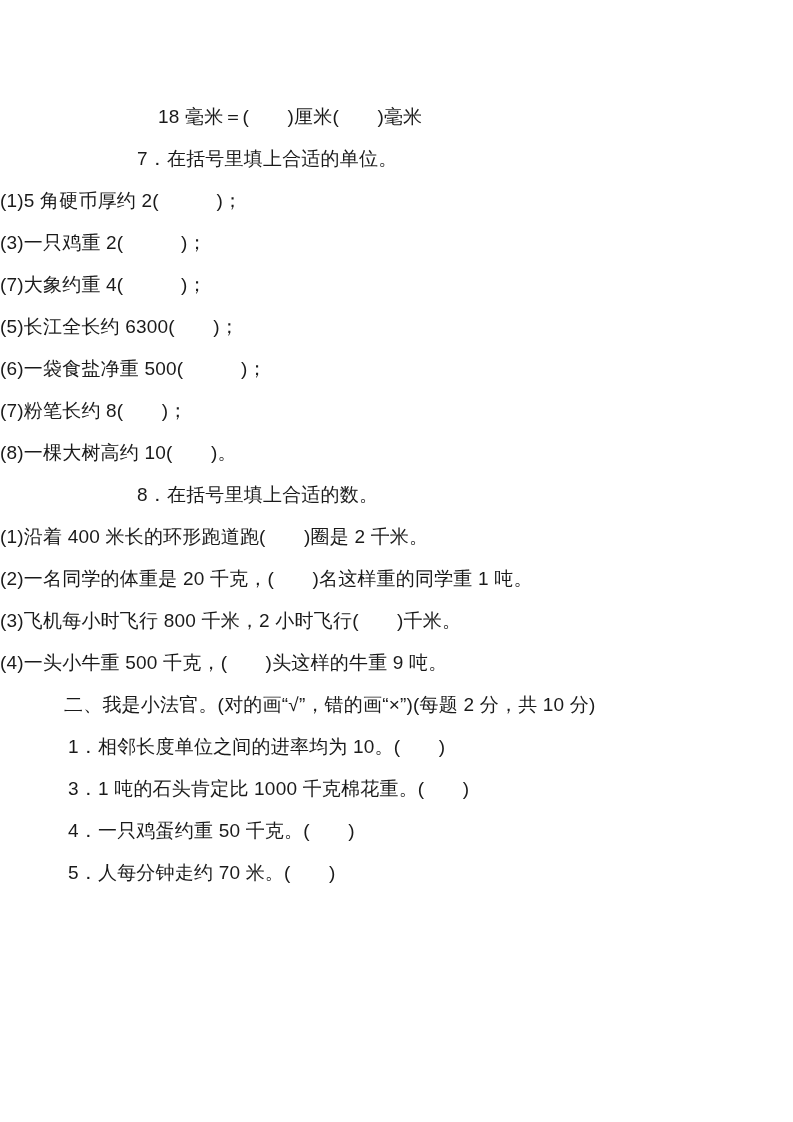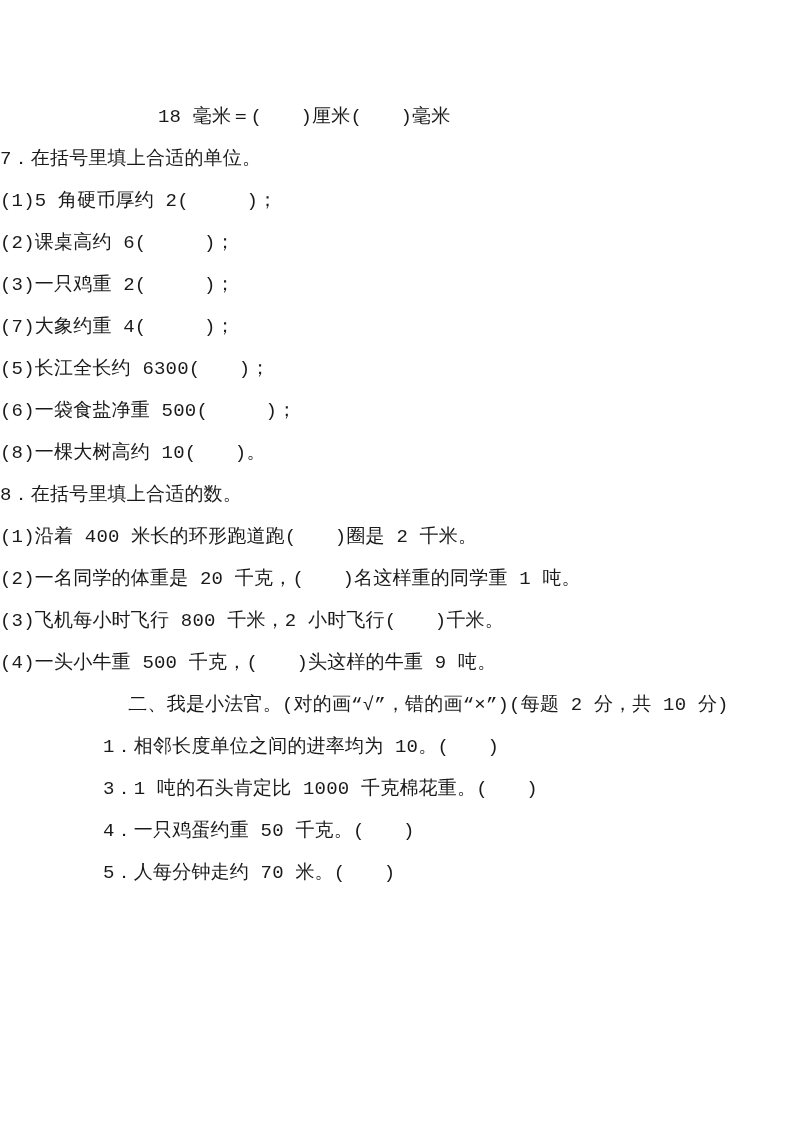--- a/index.html
+++ b/index.html
@@ -10,57 +10,57 @@
     width: 793px;
     height: 1122px;
     background: #ffffff;
     overflow: hidden;
   }
   .sheet {
     position: relative;
     width: 793px;
     height: 1060px;
     background: #ffffff;
-    font-family: Liberation Mono, monospace;
+    font-family: Liberation Sans, sans-serif;
     color: #1a1a1a;
   }
   .doc {
     position: absolute;
     top: 96px;
     left: 0;
     width: 793px;
   }
   .line {
     margin: 0;
     height: 42px;
     line-height: 42px;
     font-size: 19px;
     white-space: pre;
     letter-spacing: 0.2px;
   }
   
   .continuation { padding-left: 158px; }
-  .question     { }
+  .question     { padding-left: 137px; }
   .subitem      { }
-  .section      { padding-left: 64px; text-align: center; }
-  .judge        { padding-left: 103px; }
+  .section      { padding-left: 64px; }
+  .judge        { padding-left: 68px; }
 </style>
 </head>
 <body style="background: rgb(255, 255, 255);">
 
 <main class="sheet" style="color: rgb(26, 26, 26);">
   <div class="doc">
       <p class="line continuation">18 毫米＝(　　)厘米(　　)毫米</p>
       <p class="line question">7．在括号里填上合适的单位。</p>
       <p class="line subitem">(1)5 角硬币厚约 2(　　　)；</p>
-      <p class="line subitem">(2)课桌高约 6(　　　)；</p>
       <p class="line subitem">(3)一只鸡重 2(　　　)；</p>
       <p class="line subitem">(7)大象约重 4(　　　)；</p>
       <p class="line subitem">(5)长江全长约 6300(　　)；</p>
       <p class="line subitem">(6)一袋食盐净重 500(　　　)；</p>
+      <p class="line subitem">(7)粉笔长约 8(　　)；</p>
       <p class="line subitem">(8)一棵大树高约 10(　　)。</p>
       <p class="line question">8．在括号里填上合适的数。</p>
       <p class="line subitem">(1)沿着 400 米长的环形跑道跑(　　)圈是 2 千米。</p>
       <p class="line subitem">(2)一名同学的体重是 20 千克，(　　)名这样重的同学重 1 吨。</p>
       <p class="line subitem">(3)飞机每小时飞行 800 千米，2 小时飞行(　　)千米。</p>
       <p class="line subitem">(4)一头小牛重 500 千克，(　　)头这样的牛重 9 吨。</p>
       <p class="line section">二、我是小法官。(对的画“√”，错的画“×”)(每题 2 分，共 10 分)</p>
       <p class="line judge">1．相邻长度单位之间的进率均为 10。(　　)</p>
       <p class="line judge">3．1 吨的石头肯定比 1000 千克棉花重。(　　)</p>
       <p class="line judge">4．一只鸡蛋约重 50 千克。(　　)</p>

